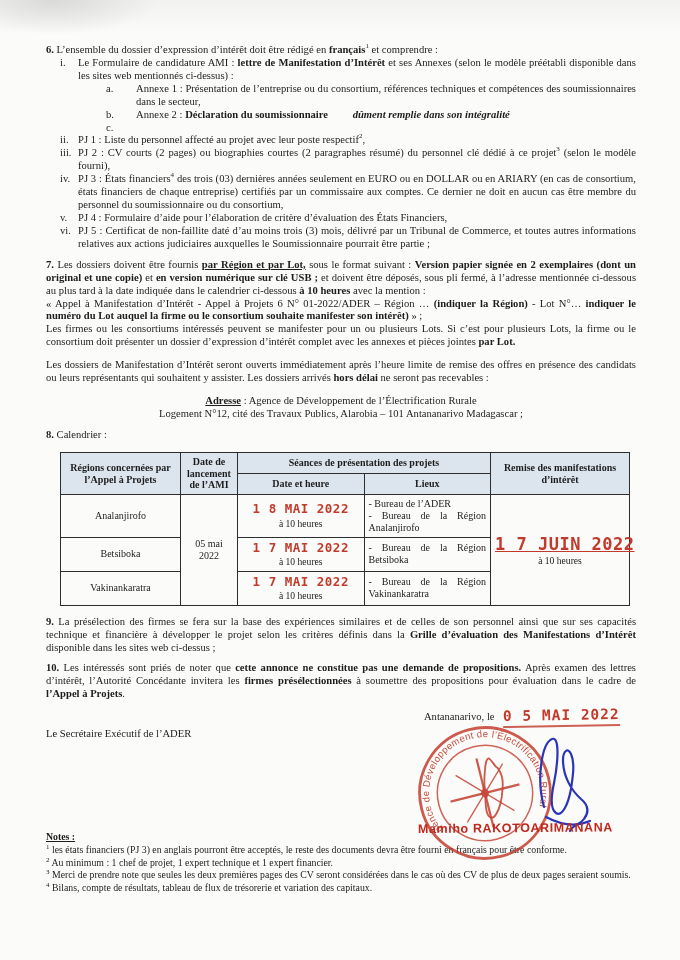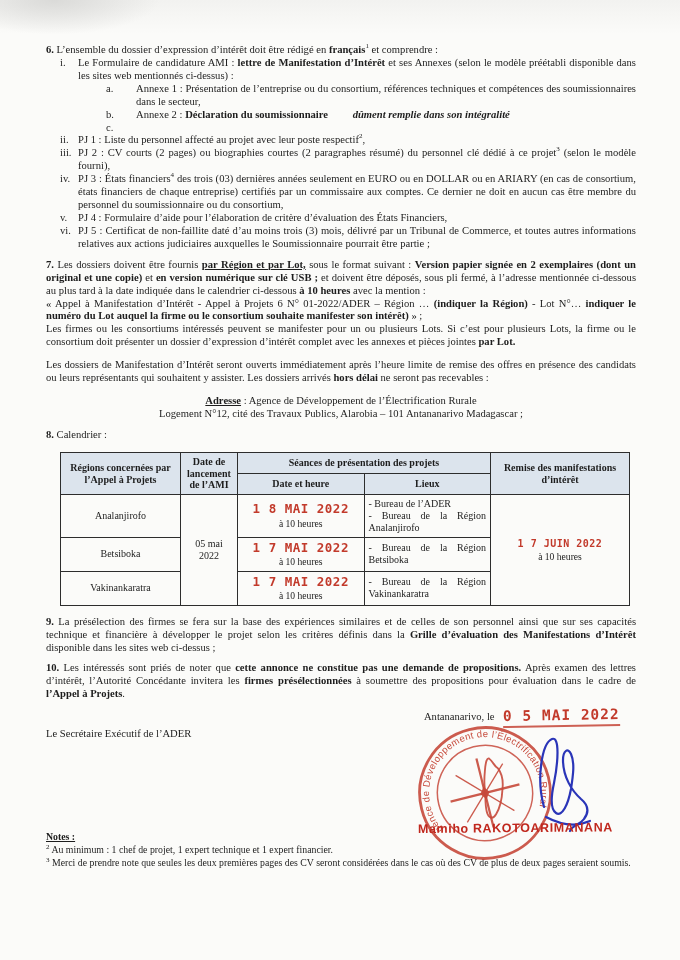--- a/index.html
+++ b/index.html
@@ -42,21 +42,21 @@
   .c-region{width:120px;text-align:center;}
   .c-launch{width:57px;text-align:center;}
   .c-date{width:105px;text-align:center;}
   .c-lieux{width:155px;text-align:left;}
   .c-remise{width:139px;text-align:center;}
   .dstamp{
     font-family:"DejaVu Sans Mono",monospace;font-weight:bold;
     color:#c23a2b;font-size:12.5px;letter-spacing:0.5px;white-space:nowrap;
     display:block;
   }
-  .dstamp.big{font-size:10px;}
+  .dstamp.big{font-size:17px;text-decoration:underline;}
   .cell-time{display:block;font-size:9.6px;margin-top:1px;}
   .lieux-line{text-align:justify;}
   
   .sig-block{position:relative;height:120px;margin-top:6px;}
   .place-line{text-align:right;padding-right:16px;}
   .sig-date-stamp{
     font-family:"DejaVu Sans Mono",monospace;font-weight:bold;color:#c23a2b;
     font-size:14.5px;letter-spacing:1px;border-bottom:2px solid rgba(194,58,43,.8);
     display:inline-block;transform:rotate(-1deg);margin-left:6px;
   }
@@ -221,23 +221,31 @@
           <path d="M30 88 C45 96 60 98 74 92"></path>
         </g>
       </svg>
 
       <div class="stamp-name">Mamiho RAKOTOARIMANANA</div>
     </div>
 
     <div class="notes">
       <div class="nh">Notes :</div>
       <div class="note-line">
+        <sup>1</sup>
+        <span>les états financiers (PJ 3) en anglais pourront être acceptés, le reste des documents devra être fourni en français pour être conforme.</span>
+      </div>
+      <div class="note-line">
         <sup>2</sup>
         <span>Au minimum : 1 chef de projet, 1 expert technique et 1 expert financier.</span>
       </div>
       <div class="note-line">
         <sup>3</sup>
         <span>Merci de prendre note que seules les deux premières pages des CV seront considérées dans le cas où des CV de plus de deux pages seraient soumis.</span>
       </div>
+      <div class="note-line">
+        <sup>4</sup>
+        <span>Bilans, compte de résultats, tableau de flux de trésorerie et variation des capitaux.</span>
+      </div>
     </div>
 
   </div>
 </div>
 
 </body></html>

